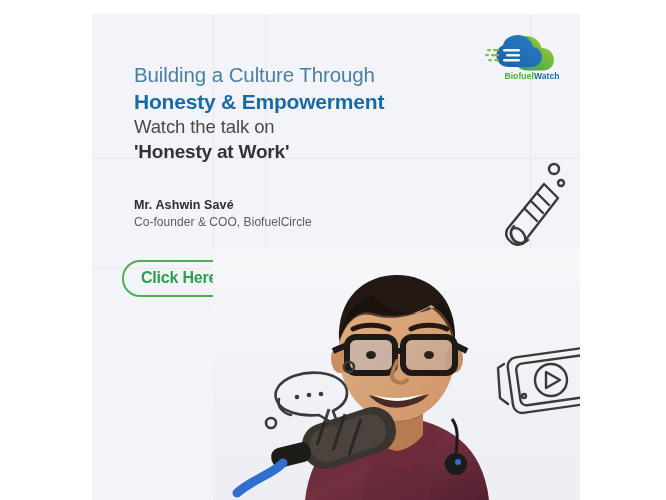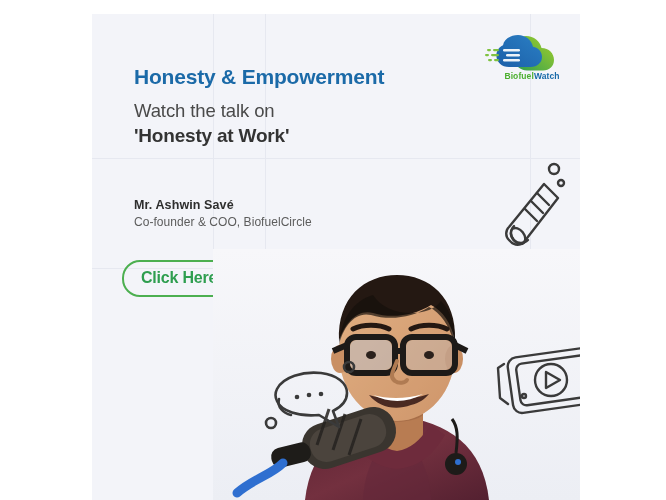--- a/index.html
+++ b/index.html
@@ -35,21 +35,21 @@
   .h-l1{
     font-size:20.5px;color:#4a7fa5;font-weight:400;line-height:1.22;
     letter-spacing:-.1px;white-space:nowrap;
   }
   .h-l2{
     font-size:21px;color:#1b6aa8;font-weight:700;line-height:1.25;
     letter-spacing:-.2px;white-space:nowrap;margin-top:2px;
   }
   .h-l3{
     font-size:18.5px;color:#4a4a4a;font-weight:400;line-height:1.25;
-    letter-spacing:-.1px;white-space:nowrap;margin-top:9px;
+    letter-spacing:-.1px;white-space:nowrap;
   }
   .h-l4{
     font-size:19px;color:#333333;font-weight:700;line-height:1.25;
     letter-spacing:-.2px;white-space:nowrap;margin-top:2px;
   }
 
   
   .speaker{position:absolute;left:42px;top:184px;width:300px;}
   .sp-name{font-size:12.5px;font-weight:700;color:#2e2e2e;letter-spacing:.1px;}
   .sp-role{font-size:12px;font-weight:400;color:#5c5c5c;margin-top:3px;letter-spacing:.05px;}
@@ -114,20 +114,21 @@
           <rect x="3" y="22" width="4" height="2.2" rx="1.1"></rect>
           <rect x="9" y="22" width="8" height="2.2" rx="1.1"></rect>
           <rect x="6" y="27" width="4" height="2.2" rx="1.1"></rect>
           <rect x="12" y="27" width="5" height="2.2" rx="1.1"></rect>
         </g>
       </svg>
       <div class="logo-word"><span class="lw-a">Biofuel</span><span class="lw-b">Watch</span></div>
     </div>
 
     <div class="copy">
+      <div class="h-l1">Building a Culture Through</div>
       <div class="h-l2">Honesty &amp; Empowerment</div>
       <div class="h-l3">Watch the talk on</div>
       <div class="h-l4">'Honesty at Work'</div>
     </div>
 
     <div class="speaker">
       <div class="sp-name">Mr. Ashwin Savé</div>
       <div class="sp-role">Co-founder &amp; COO, BiofuelCircle</div>
     </div>
 

